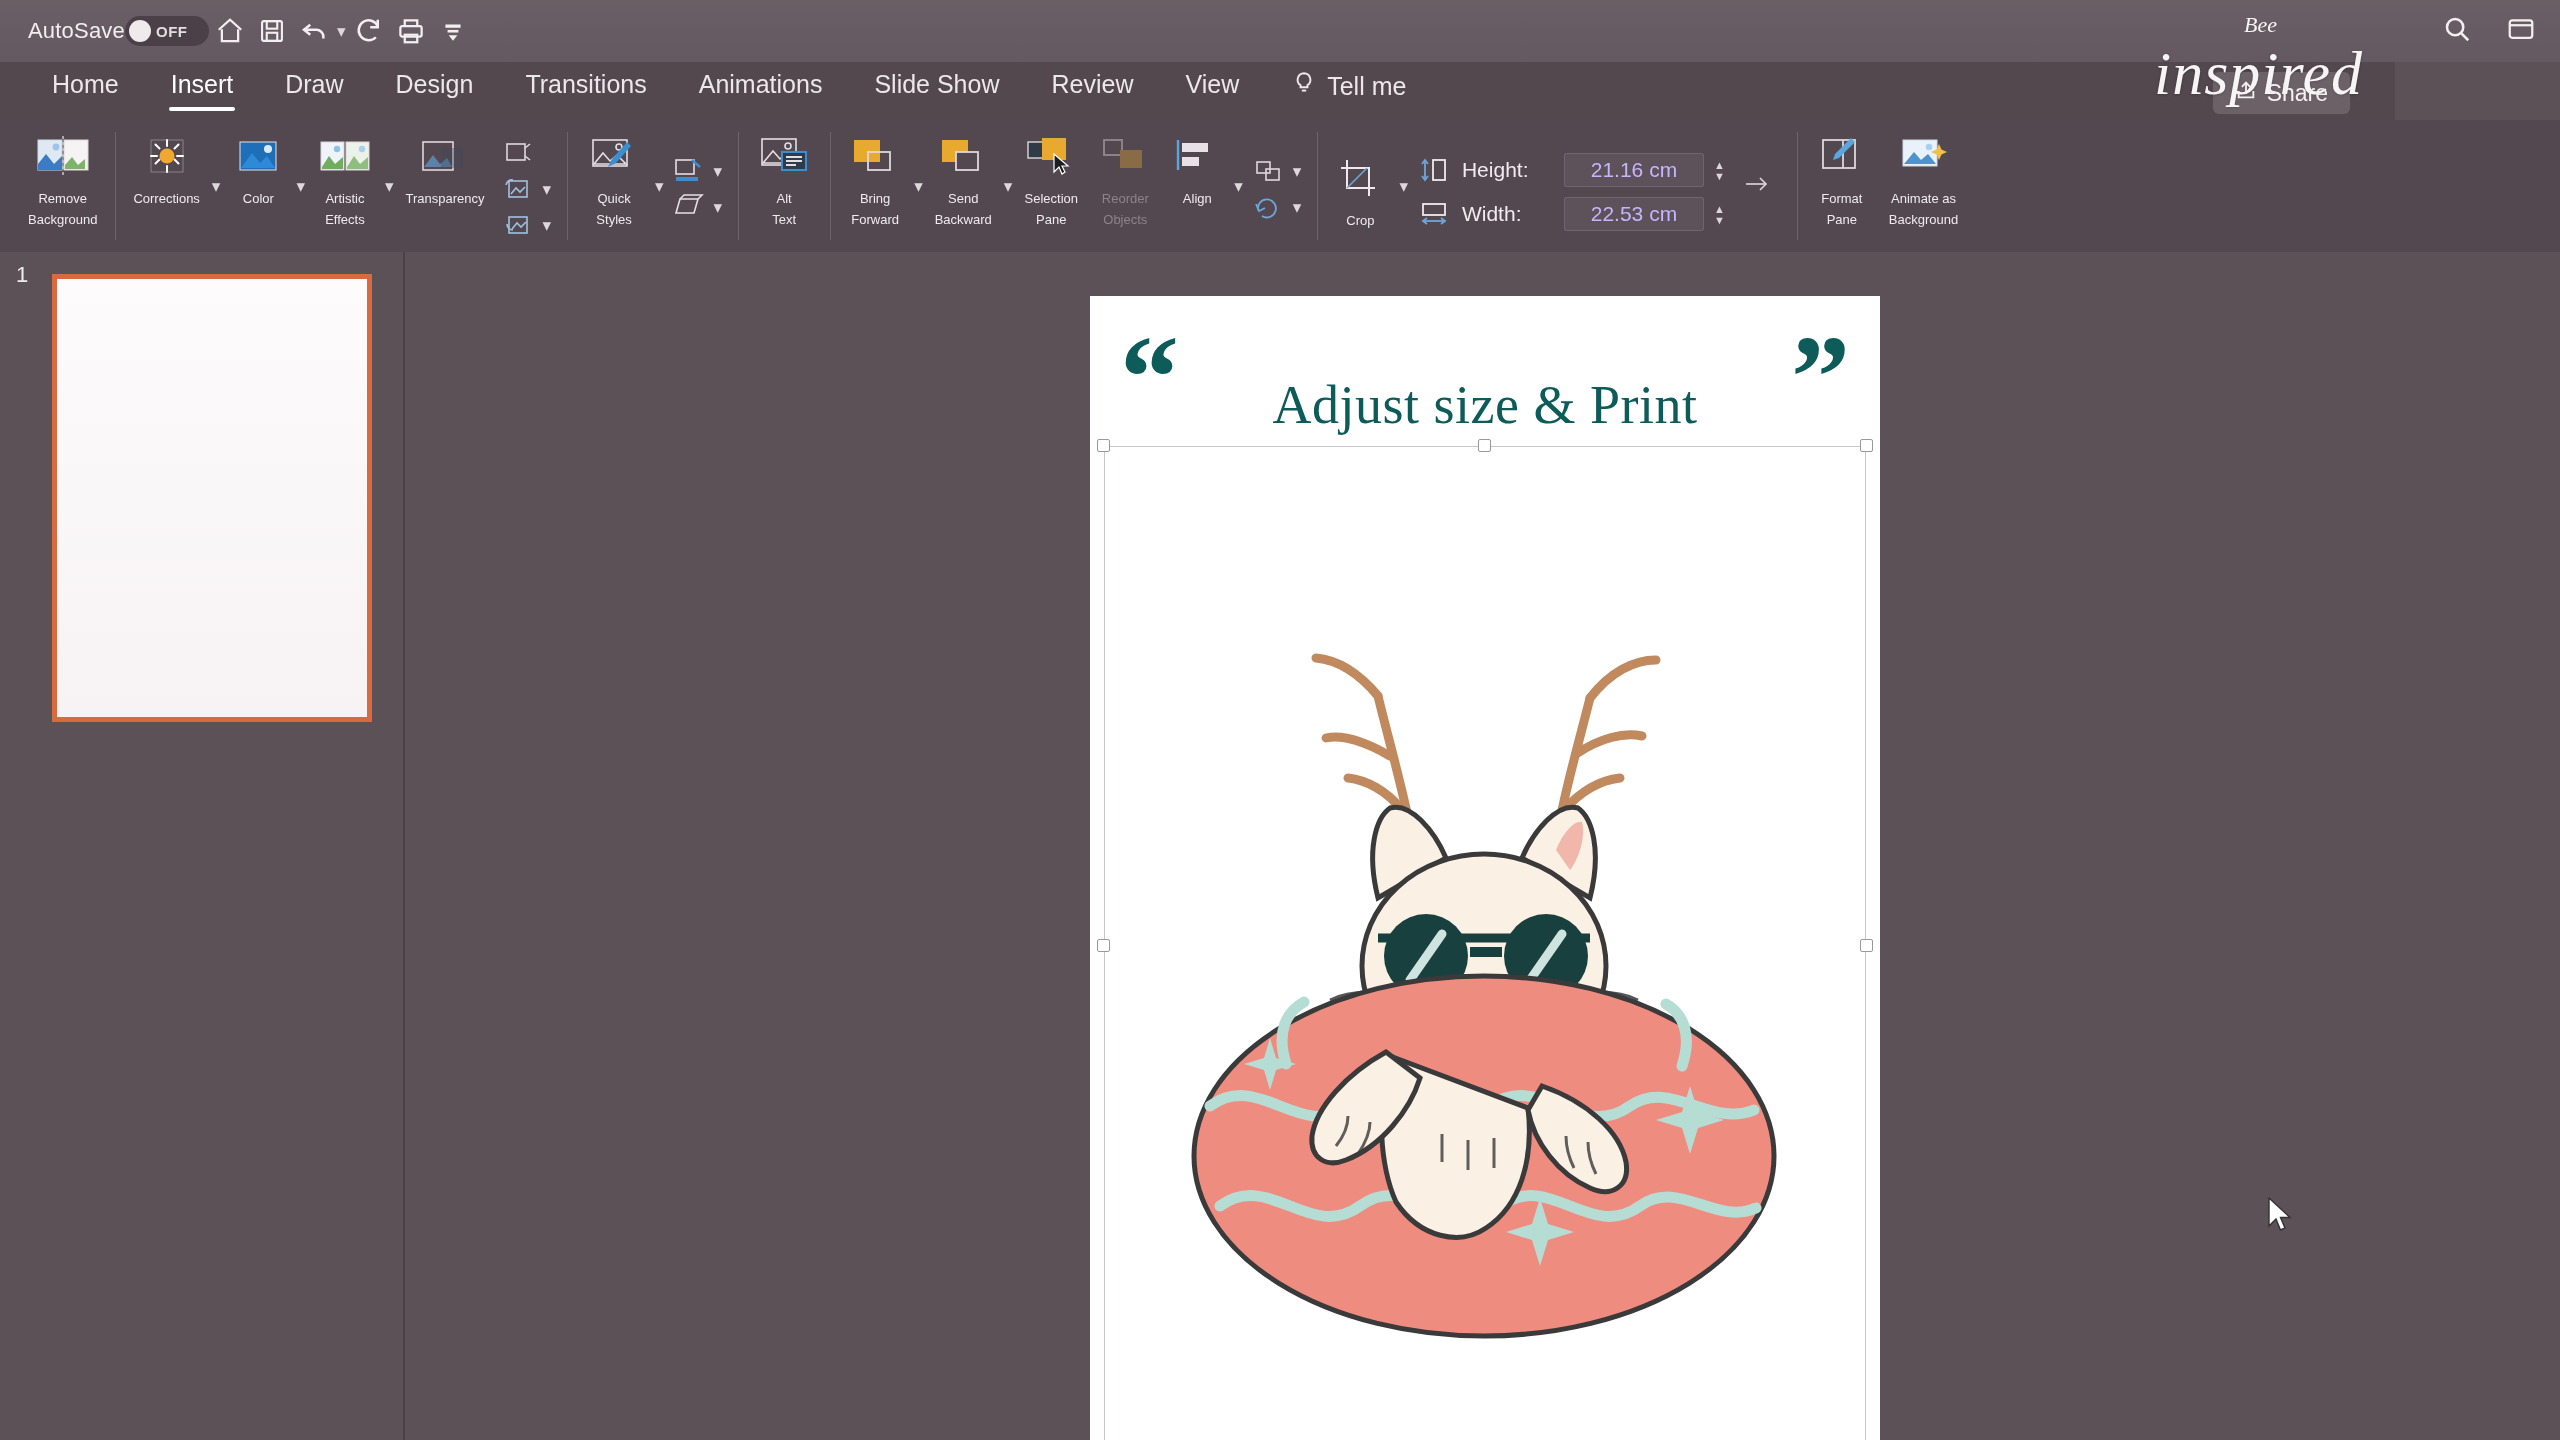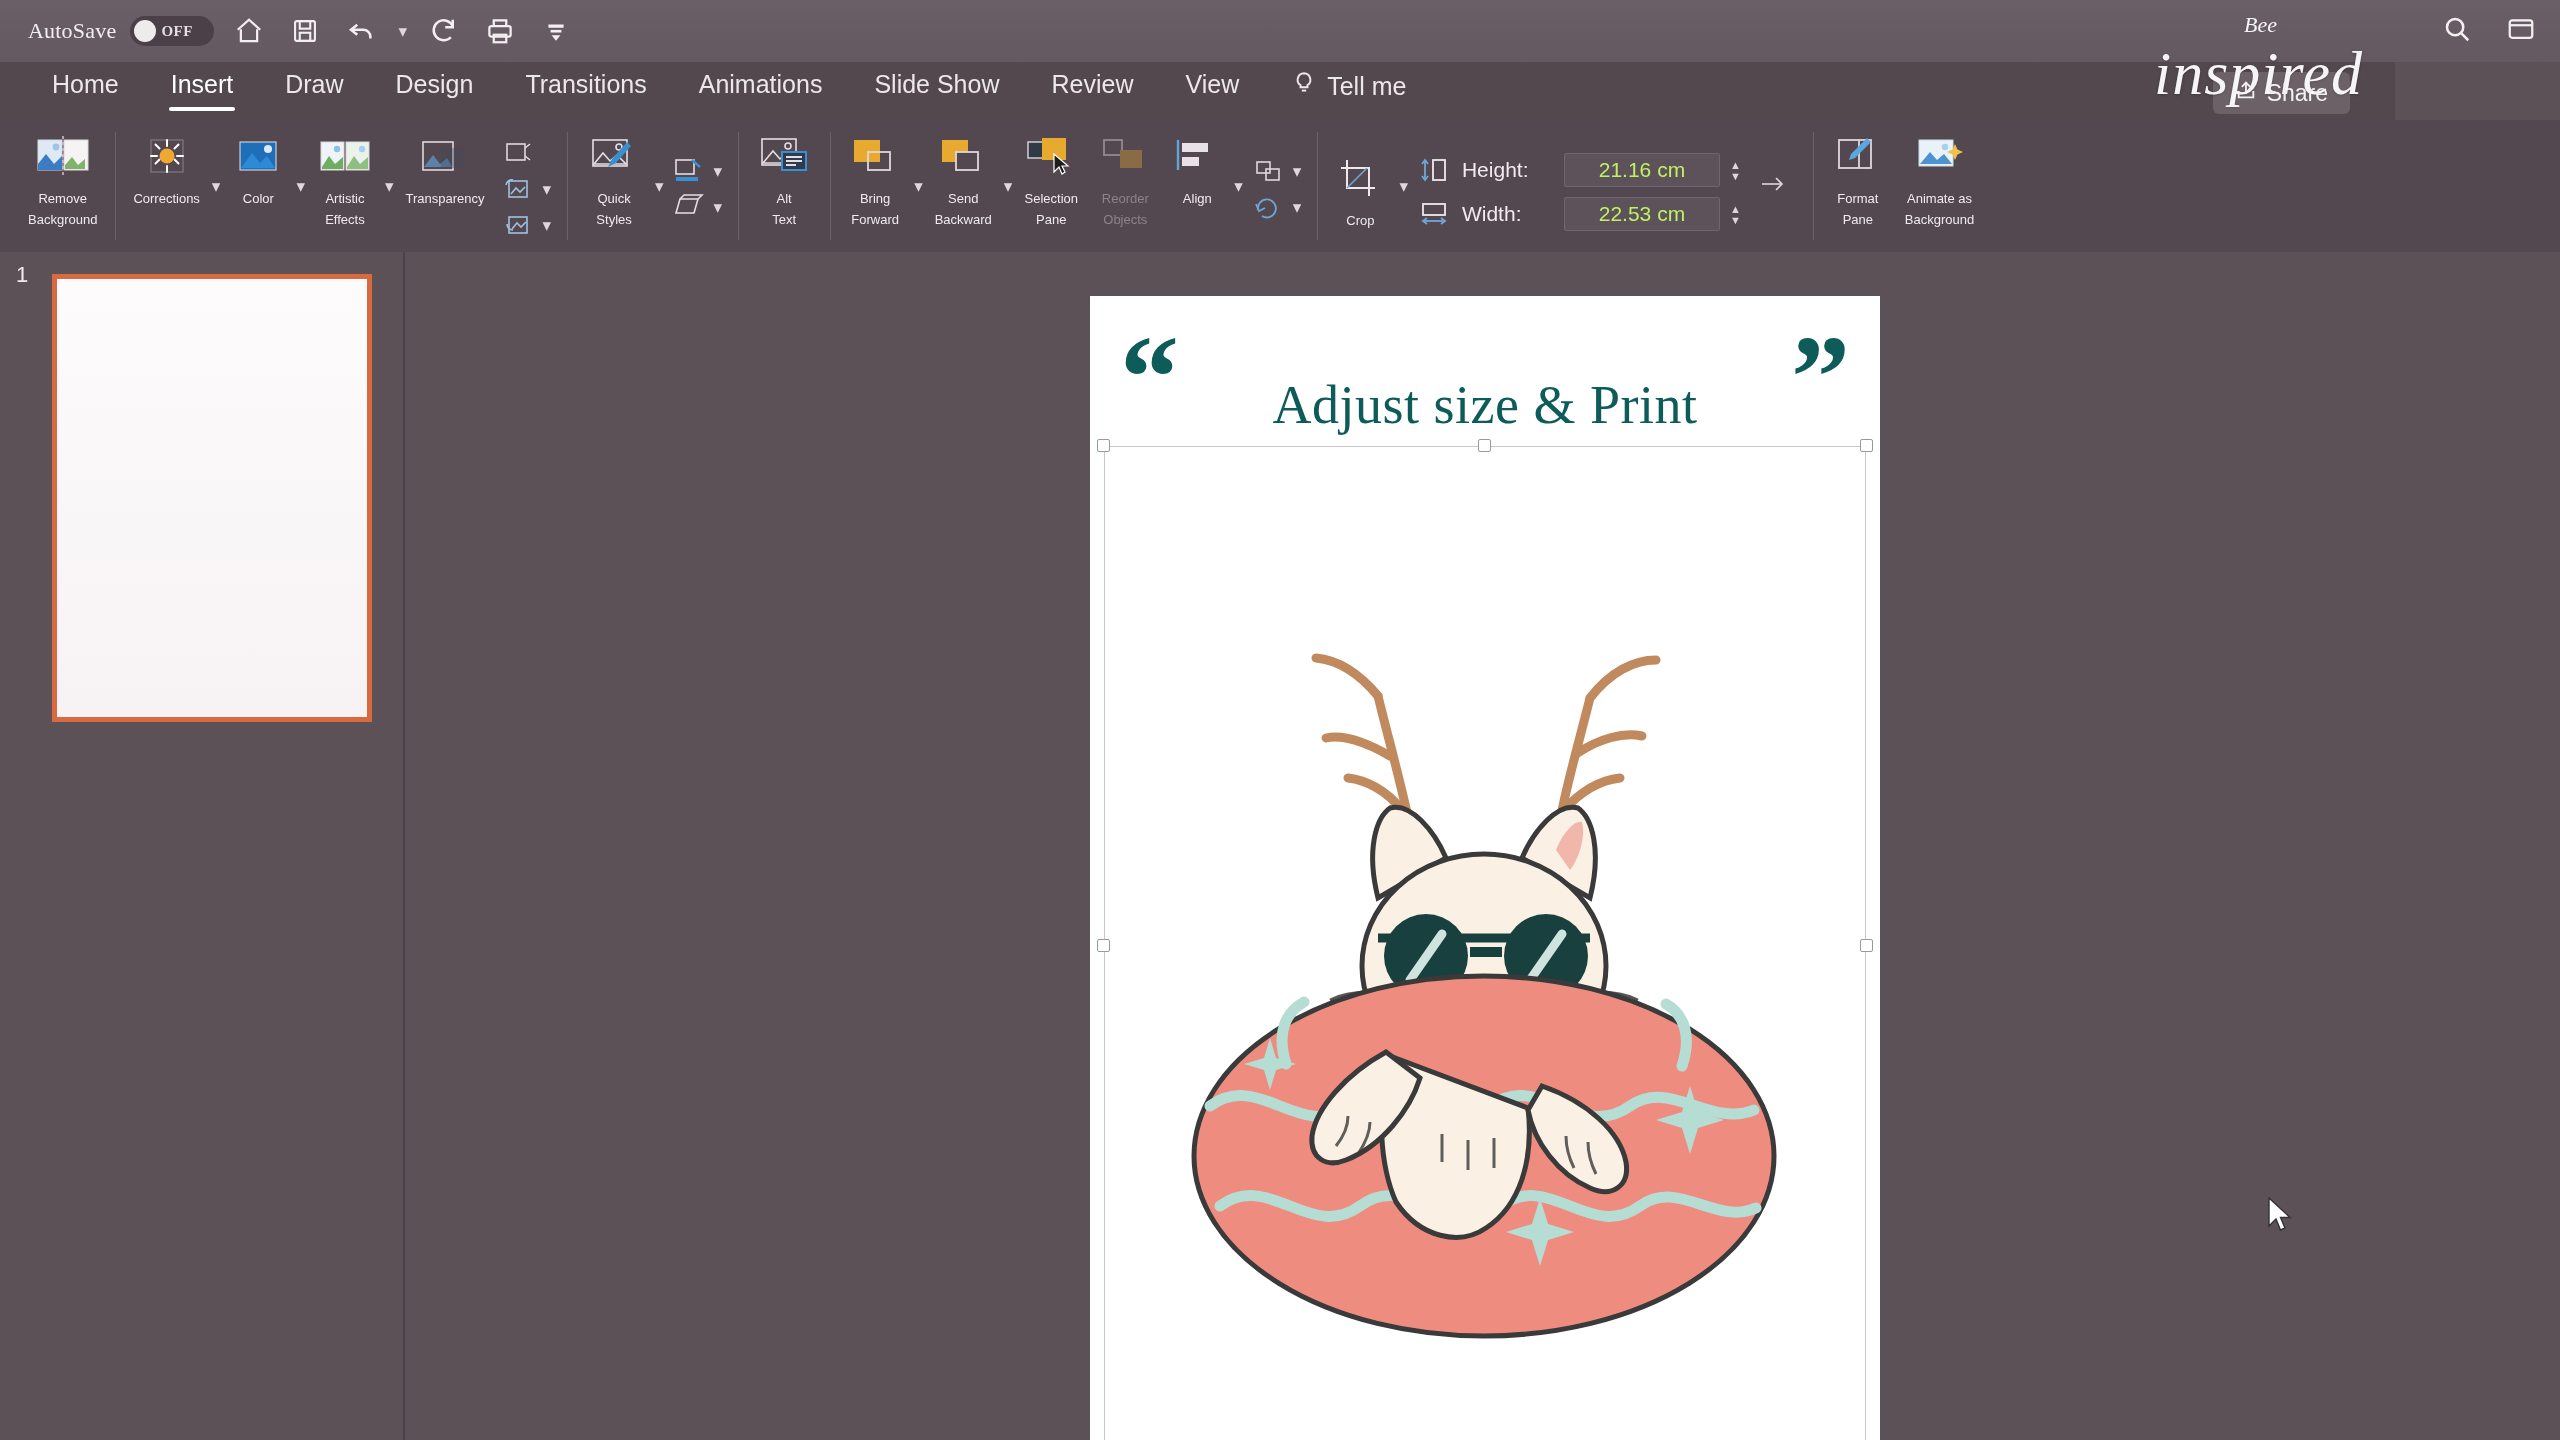--- a/index.html
+++ b/index.html
@@ -10,21 +10,21 @@
     background: #5d5158;
   }
   #app { position: relative; width: 2560px; height: 1440px; }
 
   
   .titlebar {
     position: absolute; left: 0; top: 0; width: 2560px; height: 62px;
     background: linear-gradient(180deg,#6b5f66 0%, #645861 100%);
     display: flex; align-items: center;
   }
-  .tb-left { display: flex; align-items: center; gap: 14px; padding-left: 28px; font-family: Liberation Serif, serif; }
+  .tb-left { display: flex; align-items: center; gap: 0; padding-left: 28px; }
   .autosave-label { color: #f2eef0; font-size: 22px; letter-spacing: .2px; }
   .autosave-toggle {
     width: 84px; height: 30px; border-radius: 15px;
     background: #4b4048; display: flex; align-items: center; padding: 0 4px; gap: 5px;
   }
   .autosave-knob { width: 22px; height: 22px; border-radius: 50%; background: #efeaec; }
   .autosave-state { color: #e3dde0; font-size: 15px; font-weight: bold; letter-spacing: .5px;}
   .tb-icon { width: 42px; height: 42px; display: flex; align-items: center; justify-content: center; color: #f3eff1; }
   .tb-icon svg { display: block; }
   .tb-title {
@@ -74,22 +74,22 @@
   .stackrow { display: flex; align-items: center; gap: 6px; }
   .mini { width: 34px; height: 30px; display: flex; align-items: center; justify-content: center; }
 
   
   .sizegrp { display: flex; align-items: center; padding-left: 6px; }
   .sizefields { display: flex; flex-direction: column; gap: 10px; padding: 12px 0 0 6px; }
   .sizerow { display: flex; align-items: center; gap: 10px; }
   .sizeicon { width: 36px; height: 30px; display:flex; align-items:center; justify-content:center; }
   .sizelabel { color: #f0ebee; font-size: 21px; width: 92px; }
   .sizebox {
-    width: 156px; height: 34px; background: #5d525a; border: 1px solid #6f6570;
-    color: #bef264; font-size: 21px; display: flex; align-items: center; justify-content: center;
+    width: 140px; height: 34px; background: #5d525a; border: 1px solid #6f6570;
+    color: #c4b5fd; font-size: 21px; display: flex; align-items: center; justify-content: center;
     border-radius: 2px;
   }
   .spin { display:flex; flex-direction: column; gap:3px; color:#ddd6da; font-size: 11px; line-height: 8px;}
 
   
   .workspace { position: absolute; left: 0; top: 252px; width: 2560px; height: 1188px; background: #5d5158; }
   .thumbpane { position: absolute; left: 0; top: 0; width: 405px; height: 1188px; background: #5d5158; }
   .thumbpane::after { content:""; position:absolute; right:0; top:0; bottom:0; width:2px; background:#4b4048; }
   .slide-num { position: absolute; left: 16px; top: 10px; color: #efeaed; font-size: 22px; }
   .thumb {

